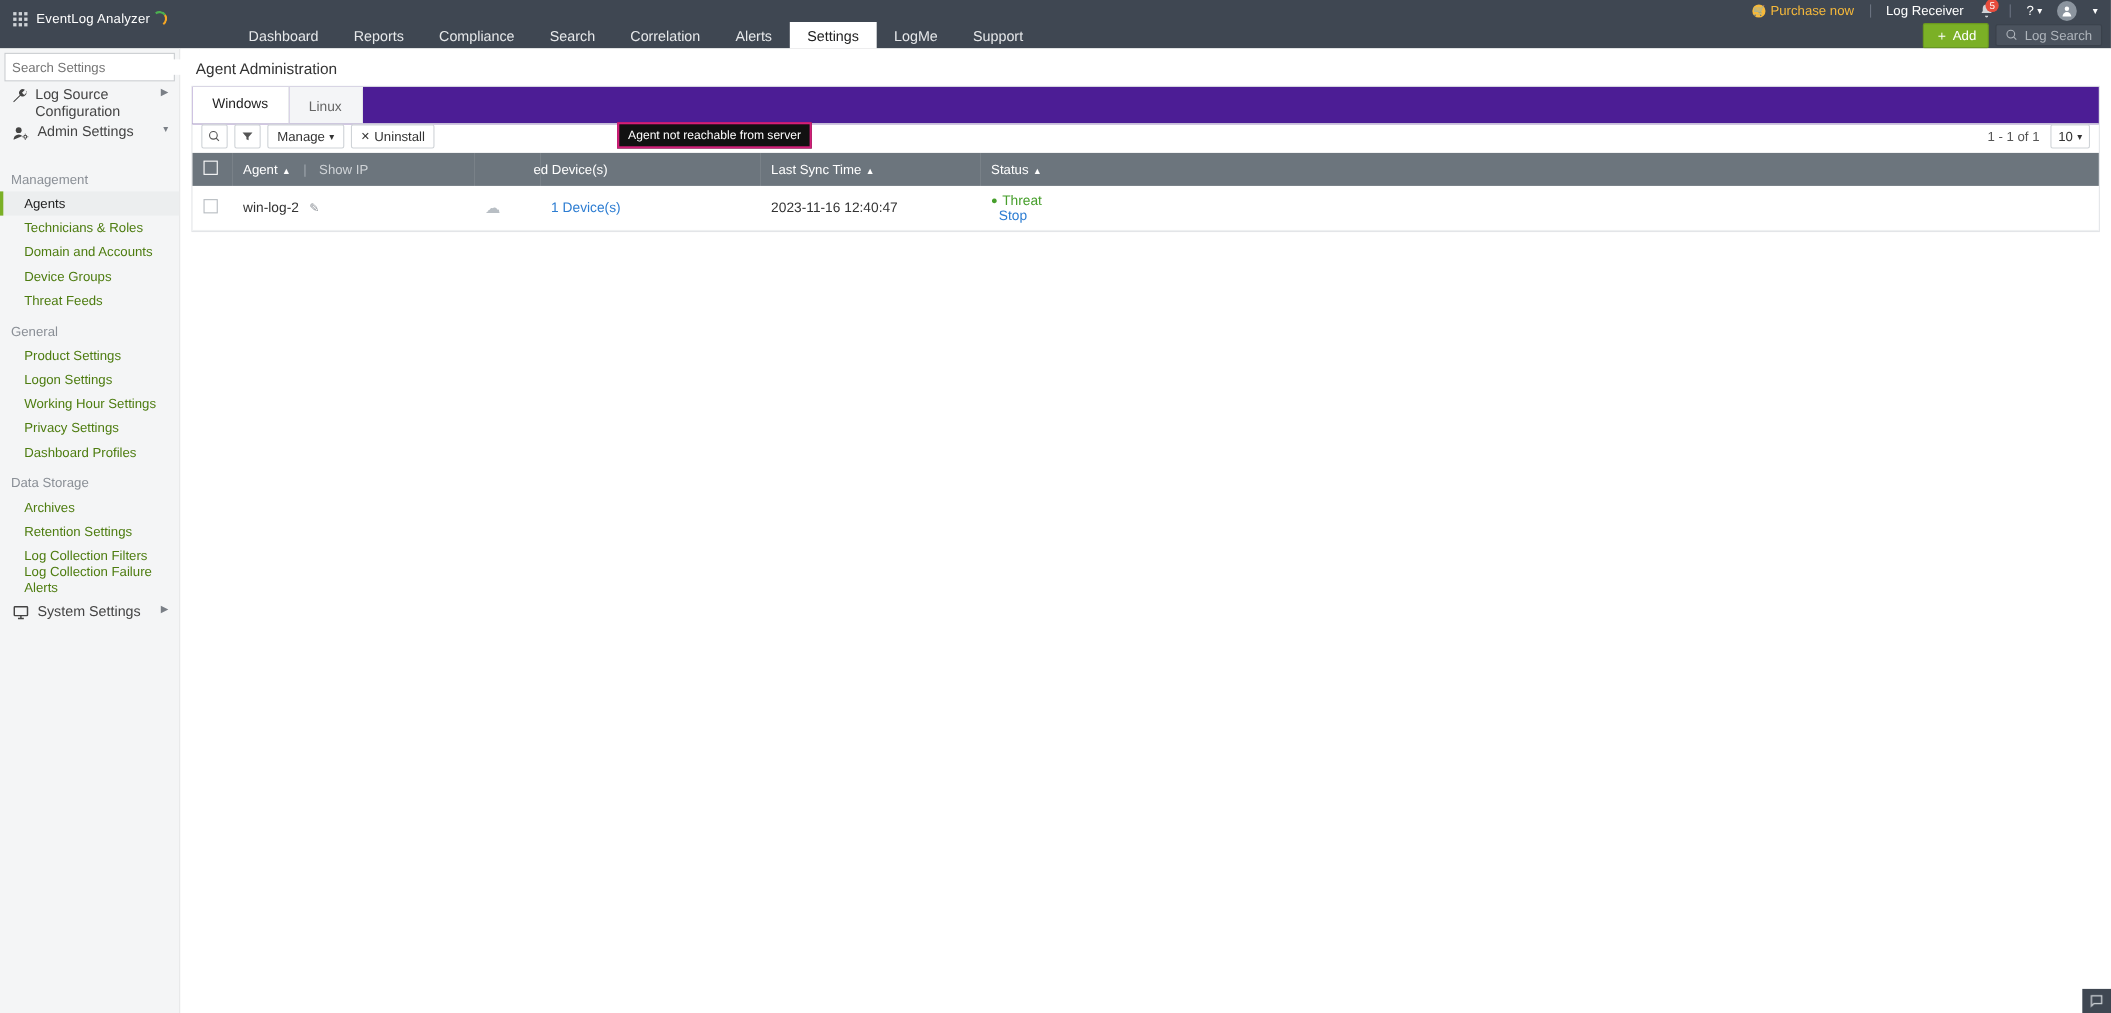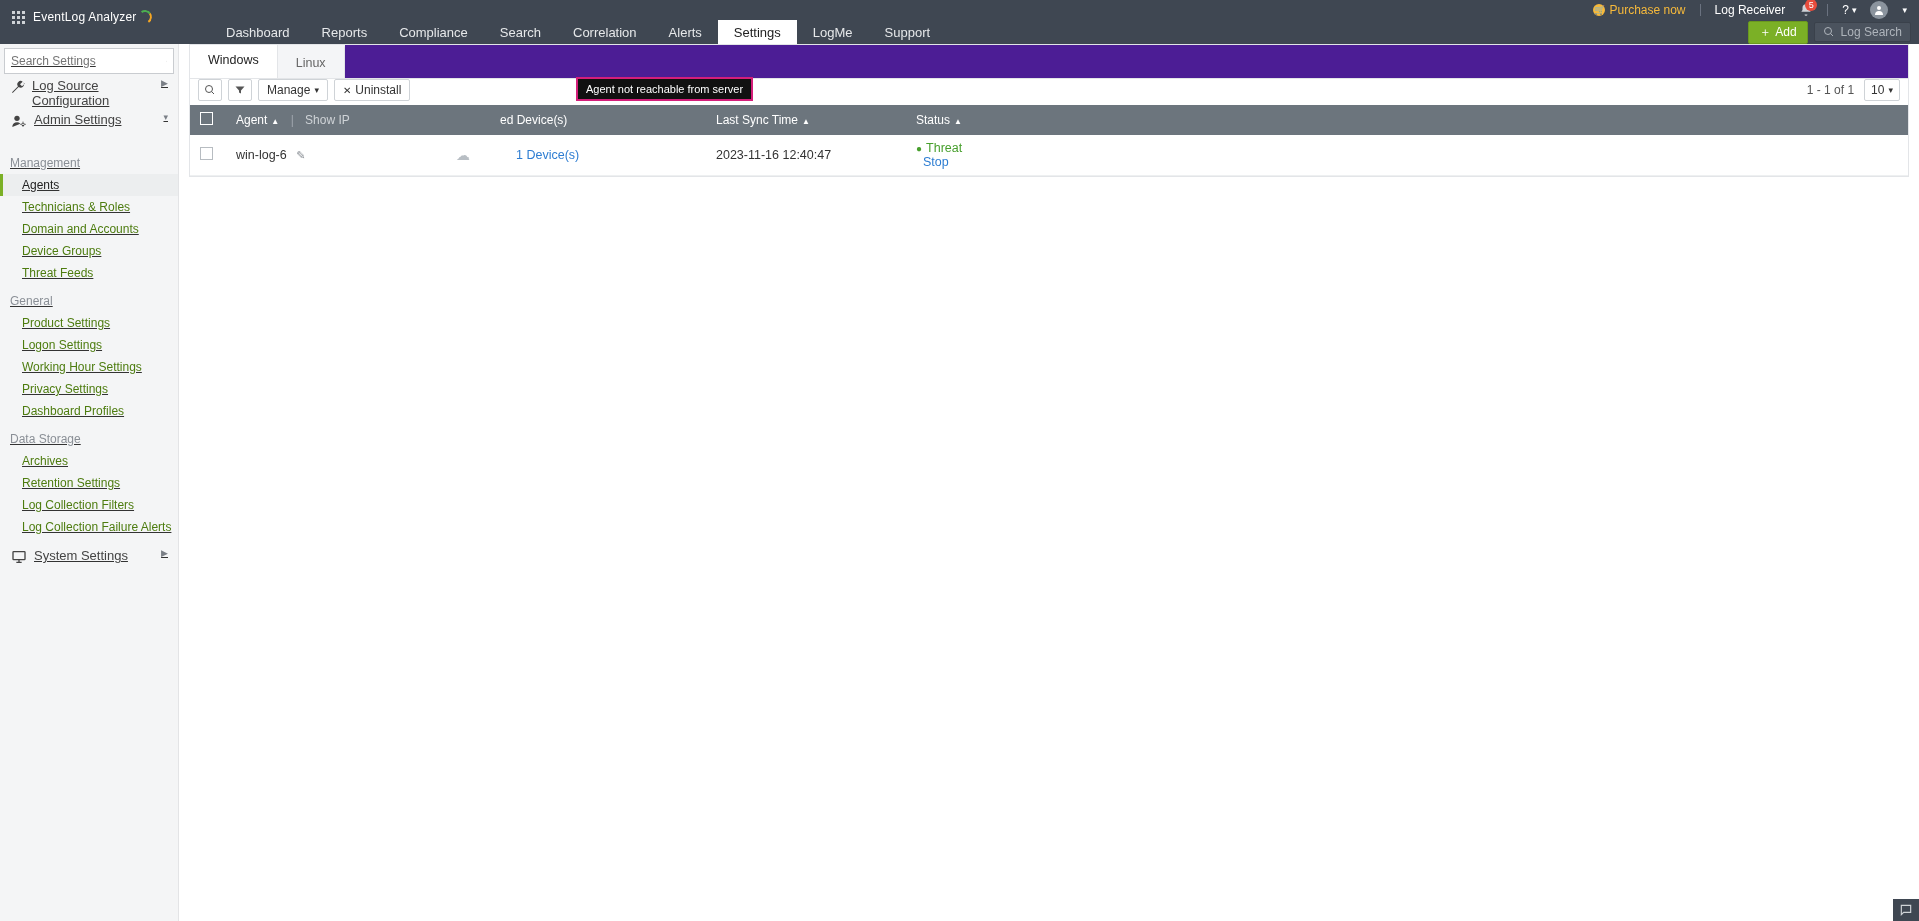--- a/index.html
+++ b/index.html
@@ -26,21 +26,21 @@
 
   .navrow { flex:1; display:flex; align-items:stretch; height:24px; }
   .navrow .tab { padding:0 16px; color:#e6e8ea; display:flex; align-items:center; cursor:pointer; font-size:13px; }
   .navrow .tab.active { background:#fff; color:#222; }
   .nav-right { margin-left:auto; display:flex; align-items:center; gap:6px; padding-right:8px; }
   .btn-add { background:#7bb026;color:#fff;border:1px solid #6a981f;padding:2px 10px;font-size:12px;cursor:pointer;display:flex;align-items:center;gap:4px;border-radius:2px; }
   .logsearch { background:#4b535e;border:1px solid #3a414b;color:#aeb4bb;display:flex;align-items:center;gap:6px;padding:2px 8px;font-size:12px;cursor:pointer;border-radius:2px; }
 
   
   .app-body { display:flex; height:calc(921px - 44px); }
-  .sidebar { width:179px; background:#f4f5f6; border-right:1px solid #e3e4e6; display:flex; flex-direction:column;text-decoration:underline; }
+  .sidebar { width:164px; background:#f4f5f6; border-right:1px solid #e3e4e6; display:flex; flex-direction:column; }
   .side-search { margin:4px; border:1px solid #c9ccd0; background:#fff; height:26px; display:flex; align-items:center; padding:0 6px; }
   .side-search input { border:0; outline:0; flex:1; font-size:12px; }
   .side-section { height:34px; display:flex; align-items:flex-start; padding:0 10px; color:#444; cursor:pointer; font-size:13px; position:relative; }
   .side-section.icon-row .icon-slot { width:18px;height:18px;margin-right:6px;display:flex;align-items:center;justify-content:center;color:#444; }
   .side-section .kare { margin-left:auto; font-size:9px; color:#7a7f86; }
   .side-heading { padding:10px 10px 4px; color:#8a8f96; font-size:12px; }
   .side-item { height:22px; display:flex; align-items:center; padding-left:22px; color:#4d7c0f; font-size:12px; cursor:pointer; }
   .side-item.active { background:#eceeef; color:#222; }
   .side-item.active::before { content:""; position:absolute; }
   .side-item-wrap { position:relative; }
@@ -239,20 +239,21 @@
             <rect x="3" y="4" width="18" height="12" rx="1"></rect>
             <path d="M8 20h8m-4-4v4"></path>
           </svg>
       </span>
       <span>System Settings</span>
       <span class="kare">▶</span>
     </div>
   </div>
 
   <div class="main">
+    <div class="page-title">Agent Administration</div>
 
     <div class="panel">
       <div class="tabs">
         <div class="ptab active">Windows</div>
         <div class="ptab">Linux</div>
       </div>
 
 
       <div class="ctrlbar">
         <div class="ibt">
@@ -298,21 +299,21 @@
             <th style="width:60px"></th>
             <th style="width:200px"><span style="visibility:hidden">Monitor</span><span style="margin-left:-56px">ed Device(s)</span></th>
             <th style="width:200px"><span>Last Sync Time</span><span class="sort-caret">▲</span></th>
             <th><span>Status</span><span class="sort-caret">▲</span></th>
           </tr>
         </thead>
         <tbody>
           <tr>
             <td><span class="cb"></span></td>
             <td>
-              <span>win-log-6</span>
+              <span>win-log-2</span>
               <span class="edit-pencil">✎</span>
             </td>
             <td><span class="cloud">☁</span></td>
             <td><span class="linky">1 Device(s)</span></td>
             <td>2023-11-16 12:40:47</td>
             <td>
               <span class="status-ok">
                   <span>Threat</span>
                 </span>
               &nbsp;&nbsp;<span class="linky">Stop</span>

